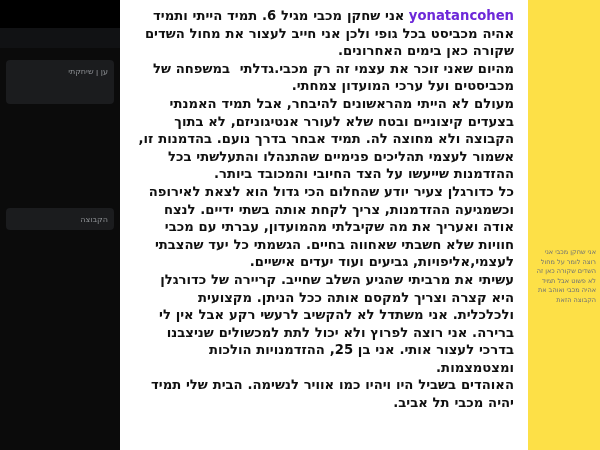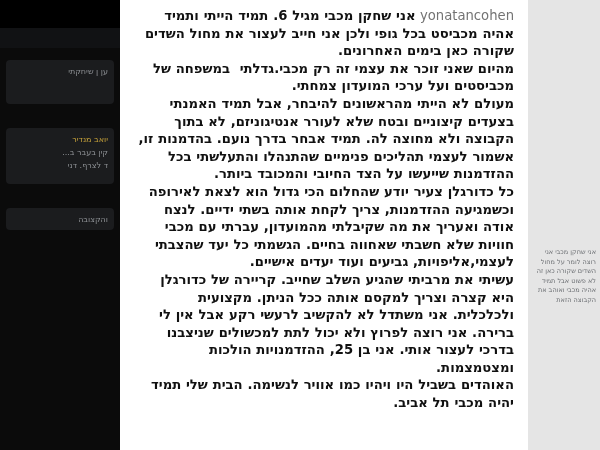--- a/index.html
+++ b/index.html
@@ -59,21 +59,21 @@
   .left-card .hl { color: #c8a33a; }
   .left-card .line { white-space: nowrap; overflow: hidden; text-overflow: ellipsis; }
 
   
   .right-col {
     position: absolute;
     right: 0;
     top: 0;
     width: 72px;
     height: 450px;
-    background: #e5e5e5;
+    background: #fde047;
     overflow: hidden;
   }
   .right-text {
     position: absolute;
     right: 4px;
     top: 248px;
     width: 64px;
     direction: rtl;
     text-align: right;
     color: #6d7074;
@@ -97,22 +97,22 @@
     text-align: right;
     color: #111111;
     font-size: 13.2px;
     line-height: 17.6px;
     padding: 7px 14px 6px 13px;
     box-sizing: border-box;
     overflow: hidden;
     word-spacing: 0.2px;
   }
   .username {
-    color: #737373;
-    font-weight: normal;
+    color: #6d28d9;
+    font-weight: bold;
     direction: ltr;
     unicode-bidi: isolate;
   }
   .body-text {
     display: inline;
     white-space: pre-wrap;
     font-weight: bold;
   }
 </style>
 </head>
@@ -120,28 +120,23 @@
 
 <div class="screen">
 
   <div class="left-col">
     <div class="left-topbar"></div>
 
     <div class="left-card c1">
       <div class="line">ען ן שיחקתי</div>
     </div>
 
-    <div class="left-card c2">
-      <div class="line hl">יואב מנדיר</div>
-      <div class="line">קין בעבר ב...</div>
-      <div class="line">ד לצרף. דני</div>
-    </div>
 
     <div class="left-card c3">
-      <div class="line">והקצובה</div>
+      <div class="line">הקבוצה</div>
     </div>
   </div>
 
   <div class="right-col">
     <div class="right-text">אני שחקן מכבי אני רוצה לומר על מחול השדים שקורה כאן זה לא פשוט אבל תמיד אהיה מכבי ואוהב את הקבוצה הזאת</div>
   </div>
 
   <div class="card">
     <div class="card-inner">
       <span class="username">yonatancohen</span>

